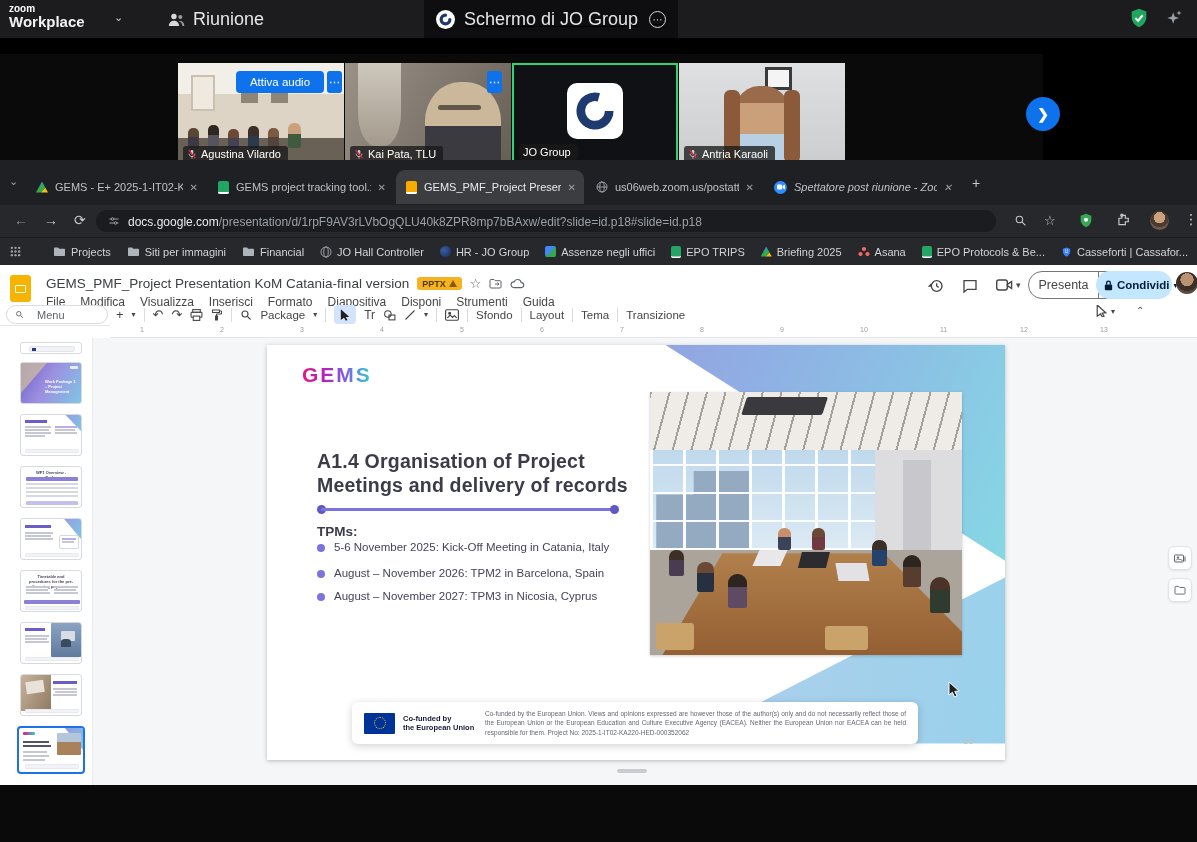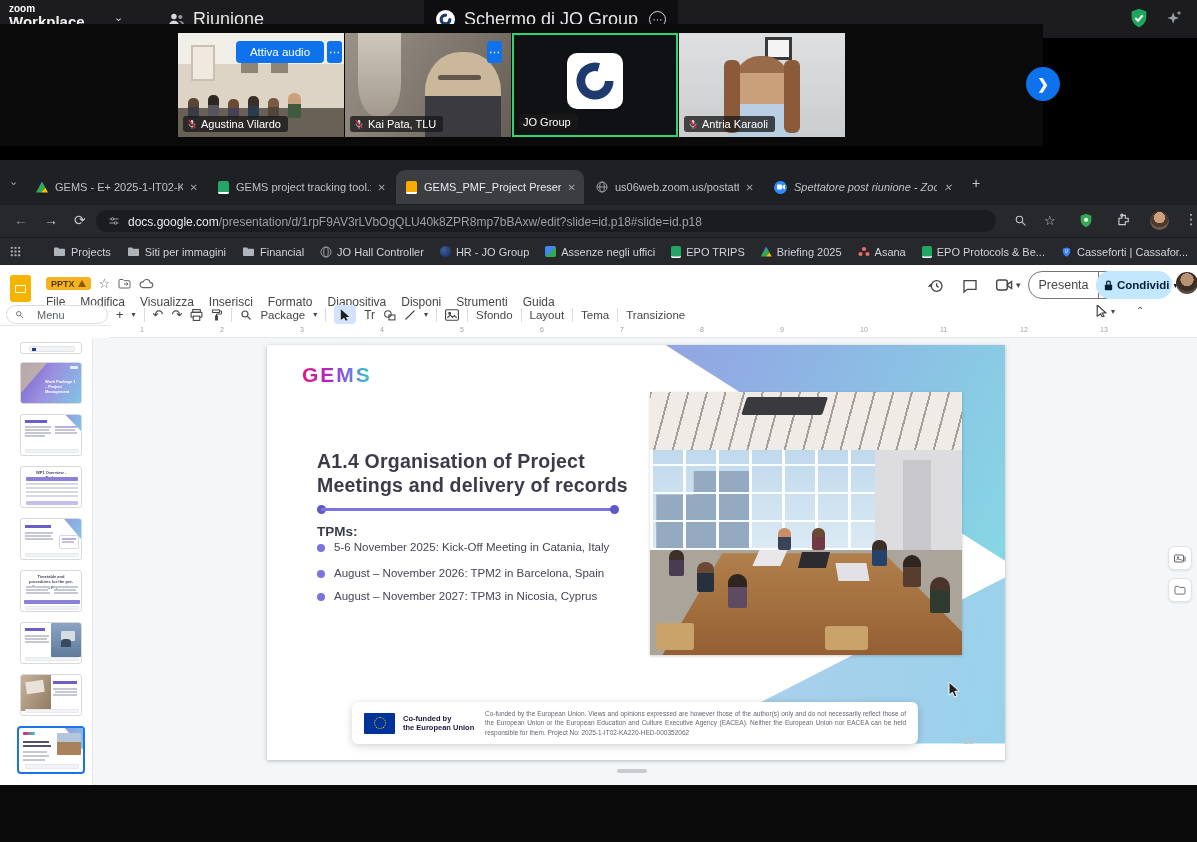--- a/index.html
+++ b/index.html
@@ -13,21 +13,21 @@
   
   .topbar { left:0; top:0; width:1197px; height:38px; background:#1c1c1e; }
   .brand-small { font-size:10px; color:#fff; font-weight:700; line-height:10px; }
   .brand-large { font-size:15px; color:#f2f2f2; font-weight:700; line-height:16px; }
   .top-tab-label { font-size:18px; color:#e6e6e6; }
   .screen-tab { background:#0e0e10;text-decoration:underline; }
   .circle-btn { width:17px; height:17px; border:1.5px solid #d9d9d9; border-radius:50%;
     display:flex; align-items:center; justify-content:center; color:#d9d9d9; font-size:10px; }
 
   
-  .videostrip { left:0; top:24px; width:1043px; height:122px; background:#0a0a0a; }
+  .videostrip { left:0; top:54px; width:1043px; height:122px; background:#0a0a0a; }
   .vtile { top:9px; width:166px; height:104px; overflow:hidden; position:absolute; background:#222; }
   .name-pill { position:absolute; left:5px; bottom:5px; background:rgba(25,25,25,.78); border-radius:3px;
     padding:2px 7px 2px 4px; display:flex; align-items:center; gap:4px; }
   .name-pill span { color:#fff; font-size:11px; }
   .blue-btn { background:#0e72ed; color:#fff; border-radius:4px; font-size:11.5px;
     display:flex; align-items:center; justify-content:center; position:absolute; }
 
   
   .tabbar { left:0; top:160px; width:1197px; height:45px; background:#1f2023; }
   .btab { position:absolute; top:10px; height:34px; display:flex; align-items:center; gap:7px;
@@ -385,20 +385,21 @@
       </span>
 
   </div>
 
   <div class="r slides-root">
 
     <span class="r" style="left:10px;top:10px;width:21px;height:27px;border-radius:3px;background:#f4b400;display:flex;align-items:center;justify-content:center;">
       <span style="width:11px;height:8px;border:1.5px solid #fff;border-radius:1px;display:block;"></span>
     </span>
     <div class="r fx" style="left:46px;top:11px;gap:8px;">
+      <span class="doc-title">GEMS_PMF_Project Presentation KoM Catania-final version</span>
       <span class="badge">
           <span>PPTX</span>
           <span style="display:inline-block;width:0;height:0;border-left:4px solid transparent;border-right:4px solid transparent;border-bottom:7px solid #8a5a00;"></span>
         </span>
       <span class="hdr-ic">☆</span>
       <span>
           <svg width="13" height="11" viewBox="0 0 13 11">
             <path d="M1 2.5c0-.6.4-1 1-1h3l1.2 1.2H11c.6 0 1 .4 1 1V9c0 .6-.4 1-1 1H2c-.6 0-1-.4-1-1z" fill="none" stroke="#5f6368"></path>
             <path d="M6 6h4M8.5 4.5L10 6 8.5 7.5" stroke="#5f6368" fill="none"></path>
           </svg>

